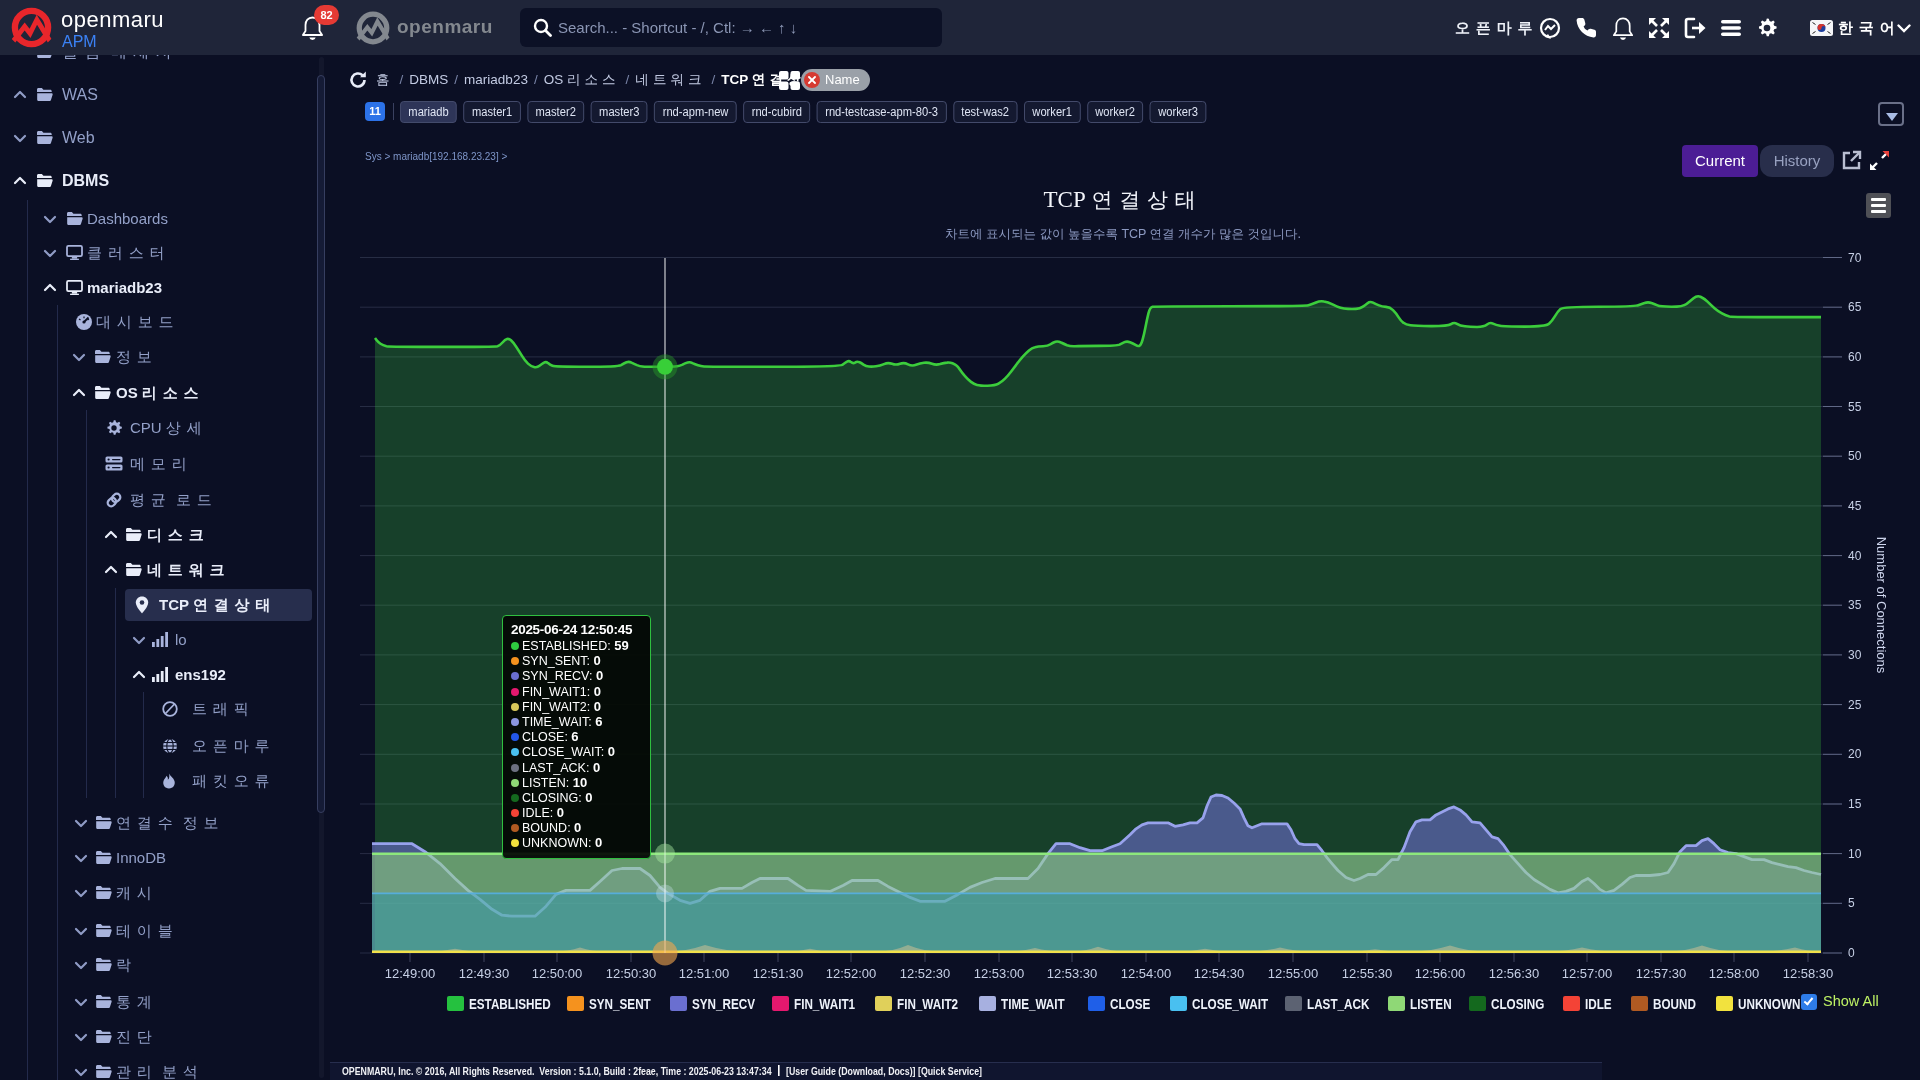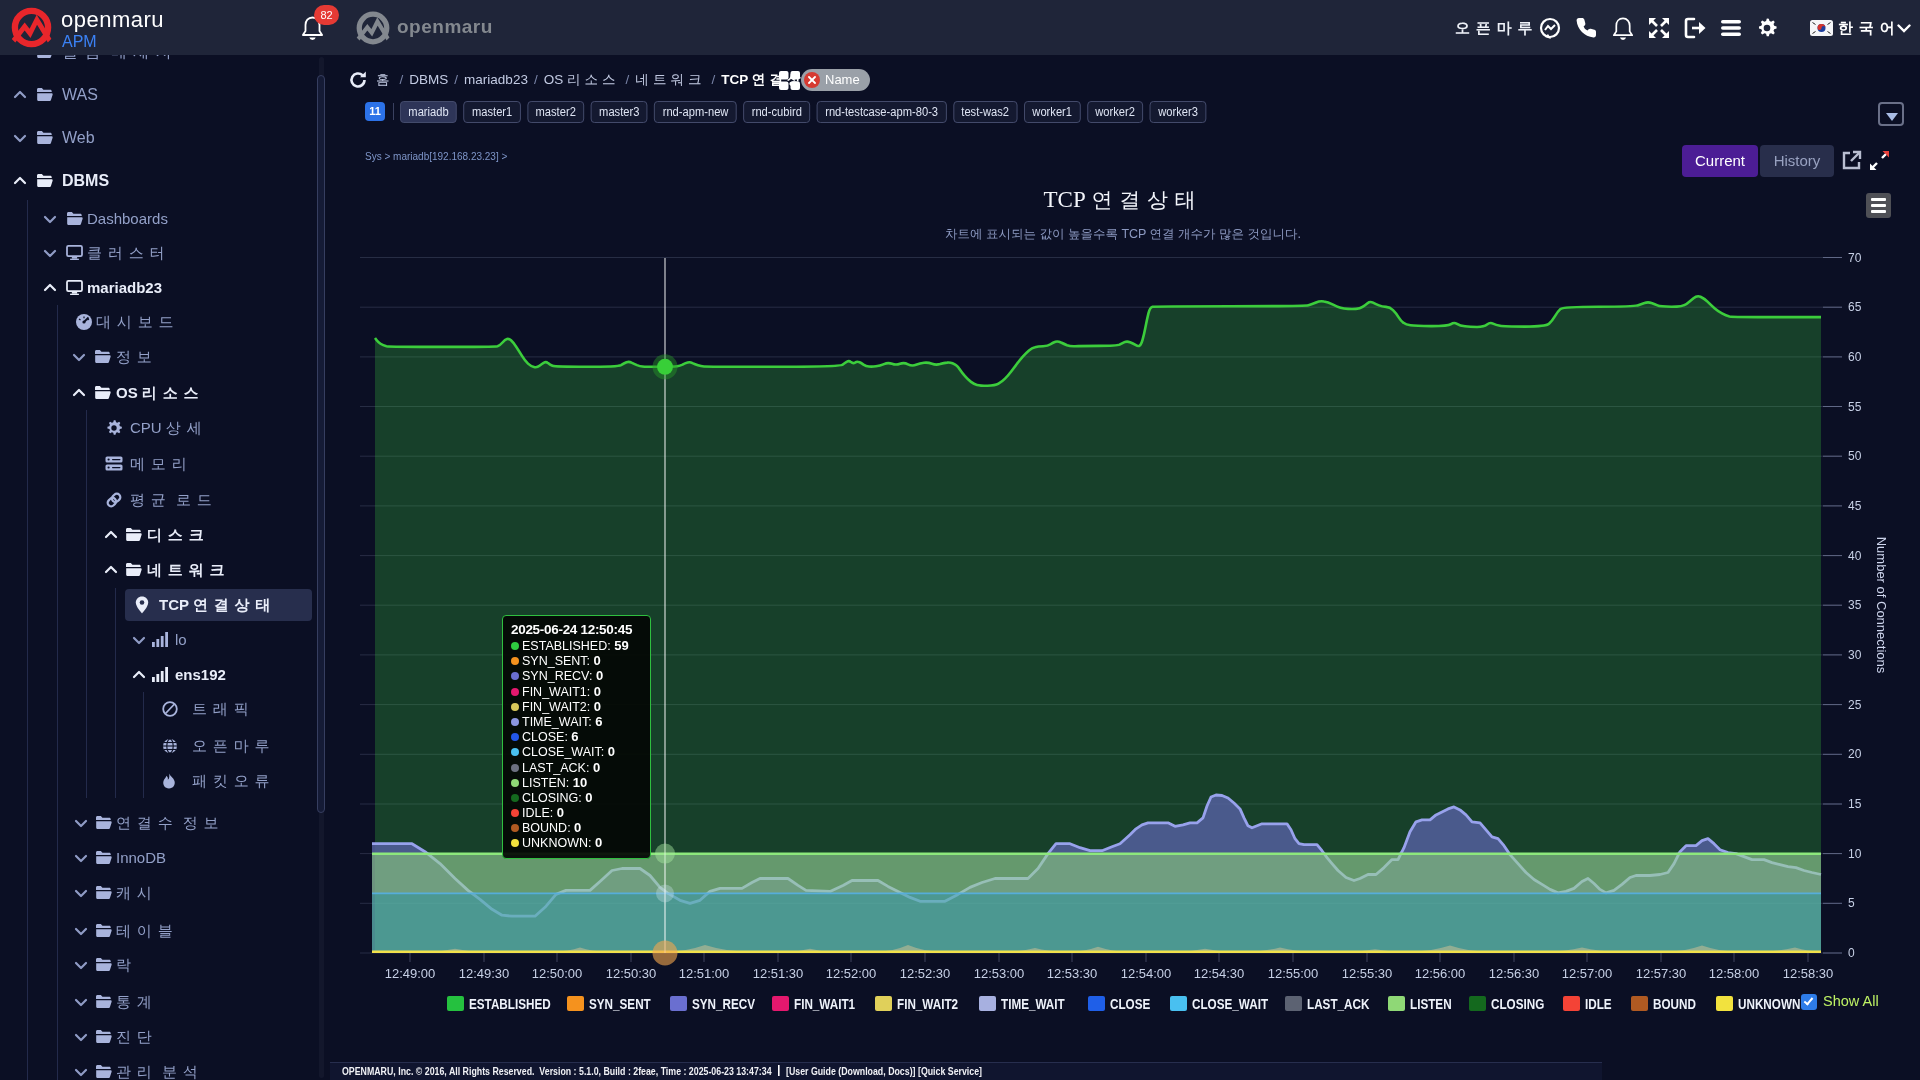--- a/index.html
+++ b/index.html
@@ -4,21 +4,21 @@
 <style>
 *{margin:0;padding:0;box-sizing:border-box}
 k{letter-spacing:.39em}
 html,body{width:1920px;height:1080px;overflow:hidden;background:#0b0f24;font-family:"Liberation Sans",sans-serif}
 .abs{position:absolute}
 
 #hdr{position:absolute;left:0;top:0;width:1920px;height:55px;background:#1f2539;z-index:30}
 #logo{position:absolute;left:11px;top:7px;width:41px;height:41px}
 #logotxt{position:absolute;left:61px;top:7px;font-size:22px;color:#fff;letter-spacing:.5px}
 #logoapm{position:absolute;left:62px;top:33px;font-size:16px;color:#3b82f6}
-#badge{position:absolute;left:314px;top:5px;height:20px;min-width:25px;background:#e53a34;border-radius:10px;color:#fff;font-size:11px;font-weight:normal;text-align:center;line-height:20px;padding:0 5px;z-index:2}
+#badge{position:absolute;left:314px;top:5px;height:20px;min-width:25px;background:#e53a34;border-radius:10px;color:#fff;font-size:11px;font-weight:bold;text-align:center;line-height:20px;padding:0 5px;z-index:2}
 #glogotxt{position:absolute;left:397px;top:16px;font-size:19px;font-weight:bold;color:#83888f;letter-spacing:.5px}
 #search{position:absolute;left:520px;top:8px;width:422px;height:39px;background:#0c1126;border-radius:6px;color:#8b96b4;font-size:15px;line-height:39px}
 #search span{margin-left:38px}
 .hico{position:absolute;top:17px}
 #htxt{position:absolute;left:1455px;top:0;height:55px;line-height:55px;color:#eef1f8;font-size:15px;font-weight:bold}
 #lang{position:absolute;left:1838px;top:0;height:55px;line-height:55px;color:#fff;font-size:15px;font-weight:bold}
 
 .gl{position:absolute;width:1px;background:#232a4b}
 #sbthumb{position:absolute;left:317px;top:75px;width:8px;height:738px;border-radius:4px;background:#151b36;border:1px solid #363e60}
 .trow{position:absolute;height:26px;line-height:26px;white-space:nowrap}
@@ -37,21 +37,21 @@
 #tagsep{position:absolute;left:393px;top:103px;width:1px;height:17px;background:#3a4160}
 #chips{position:absolute;left:400px;top:101px;display:flex;gap:7px;transform:scaleX(.93);transform-origin:0 50%}
 #ctitle k{letter-spacing:.32em}
 .chip{height:22px;line-height:20px;padding:0 8px;border:1px solid #454d6e;border-radius:4px;background:#141930;color:#dfe5f4;font-size:12px}
 .chipsel{background:#2e3558}
 #ddbtn{position:absolute;left:1878px;top:102px;width:26px;height:24px;border:2px solid #6a7088;border-radius:4px}
 #ddbtn div{position:absolute;left:6px;top:9px;width:0;height:0;border-left:6px solid transparent;border-right:6px solid transparent;border-top:8px solid #a8bce5}
 
 #syslink{position:absolute;left:365px;top:151px;font-size:10px;color:#7e95c8}
 #btncur{position:absolute;left:1682px;top:145px;width:76px;height:32px;background:#4c1d95;border-radius:4px;color:#fff;font-size:15px;text-align:center;line-height:32px}
-#btnhis{position:absolute;left:1760px;top:145px;width:74px;height:32px;background:#282e4b;border-radius:4px;color:#98a1c0;font-size:15px;text-align:center;line-height:32px}
+#btnhis{position:absolute;left:1760px;top:145px;width:74px;height:32px;background:#282e4b;border-radius:12px;color:#98a1c0;font-size:15px;text-align:center;line-height:32px}
 #ctitle{position:absolute;left:330px;top:186px;width:1586px;text-align:center;font-size:21px;color:#f3f5fb}
 #ctitle .tcp{font-family:"Liberation Serif",serif;font-size:23px}
 #csub{position:absolute;left:330px;top:226px;width:1586px;text-align:center;font-size:12.5px;color:#8d9ac2}
 #burger{position:absolute;left:1866px;top:193px;width:25px;height:25px;background:#4f5056;border-radius:3px}
 .bbar{position:absolute;left:5px;width:15px;height:3px;background:#fff;border-radius:1px}
 
 #tip{position:absolute;left:502px;top:615px;width:149px;height:244px;background:rgba(4,8,4,.93);border:1.5px solid #2fbf3f;border-radius:4px;padding:6px 8px 4px 8px;z-index:20}
 #tip .tt{font-size:13.5px;font-weight:bold;color:#fff;margin-bottom:1px;letter-spacing:-.3px}
 .tr{font-size:12.5px;color:#fff;height:15.2px;line-height:15.2px;white-space:nowrap}
 .tr i{display:inline-block;width:8px;height:8px;border-radius:4px;margin-right:3px}
@@ -420,20 +420,24 @@
       <path d="M11.5 1.5 c-4.4 0 -7 3.4 -7 7.5 v6 l-2.6 4 h19.2 l-2.6 -4 v-6 c0 -4.1 -2.6 -7.5 -7 -7.5z" fill="none" stroke="#fff" stroke-width="1.8" stroke-linejoin="round"></path>
       <path d="M8.3 21.5 a3.3 3.3 0 0 0 6.4 0z" fill="#fff"></path>
     </svg>
   <div id="badge">82</div>
   <svg class="hico" style="left:356px;top:11px" width="34" height="34" viewBox="0 0 42 42">
       <circle cx="21" cy="21" r="17" fill="none" stroke="#83888f" stroke-width="6.5"></circle>
       <path d="M1.5 36 L14 20 L19.5 27 L26.5 13 L40.5 36" fill="none" stroke="#83888f" stroke-width="5"></path>
       <path d="M0 42 L10 42 L0 32 Z M42 42 L32 42 L42 32 Z" fill="#1f2539"></path>
     </svg>
   <div id="glogotxt">openmaru</div>
+  <div id="search"><svg style="position:absolute;left:13px;top:10px" width="19" height="19" viewBox="0 0 19 19">
+        <circle cx="8" cy="8" r="6" fill="none" stroke="#fff" stroke-width="2.4"></circle>
+        <line x1="12.5" y1="12.5" x2="17.5" y2="17.5" stroke="#fff" stroke-width="2.8" stroke-linecap="round"></line>
+      </svg><span>Search... - Shortcut - /, Ctl: → ← ↑ ↓</span></div>
   <div id="htxt"><k>오픈마루</k></div>
 
   <svg class="hico" style="left:1538px" width="24" height="24" viewBox="0 0 24 24">
       <circle cx="12" cy="11" r="9" fill="none" stroke="#fff" stroke-width="2.2"></circle>
       <path d="M7 13 L10 9 L13 12 L17 8" fill="none" stroke="#fff" stroke-width="2"></path>
       <path d="M7 20 L13 22 L10 17z" fill="#fff"></path>
     </svg>
 
   <svg class="hico" style="left:1575px" width="22" height="22" viewBox="0 0 22 22">
       <path d="M4 1 C2.5 1 1.5 2 1.6 3.5 C2.3 12.5 9.5 19.7 18.5 20.4 C20 20.5 21 19.5 21 18 L21 14.8 C21 13.8 20.4 13 19.4 12.7 L15.8 11.7 C15 11.5 14.2 11.7 13.6 12.3 L12.5 13.4 C10 12.1 9.9 12 8.6 9.5 L9.7 8.4 C10.3 7.8 10.5 7 10.3 6.2 L9.3 2.6 C9 1.6 8.2 1 7.2 1z" fill="#fff"></path>

